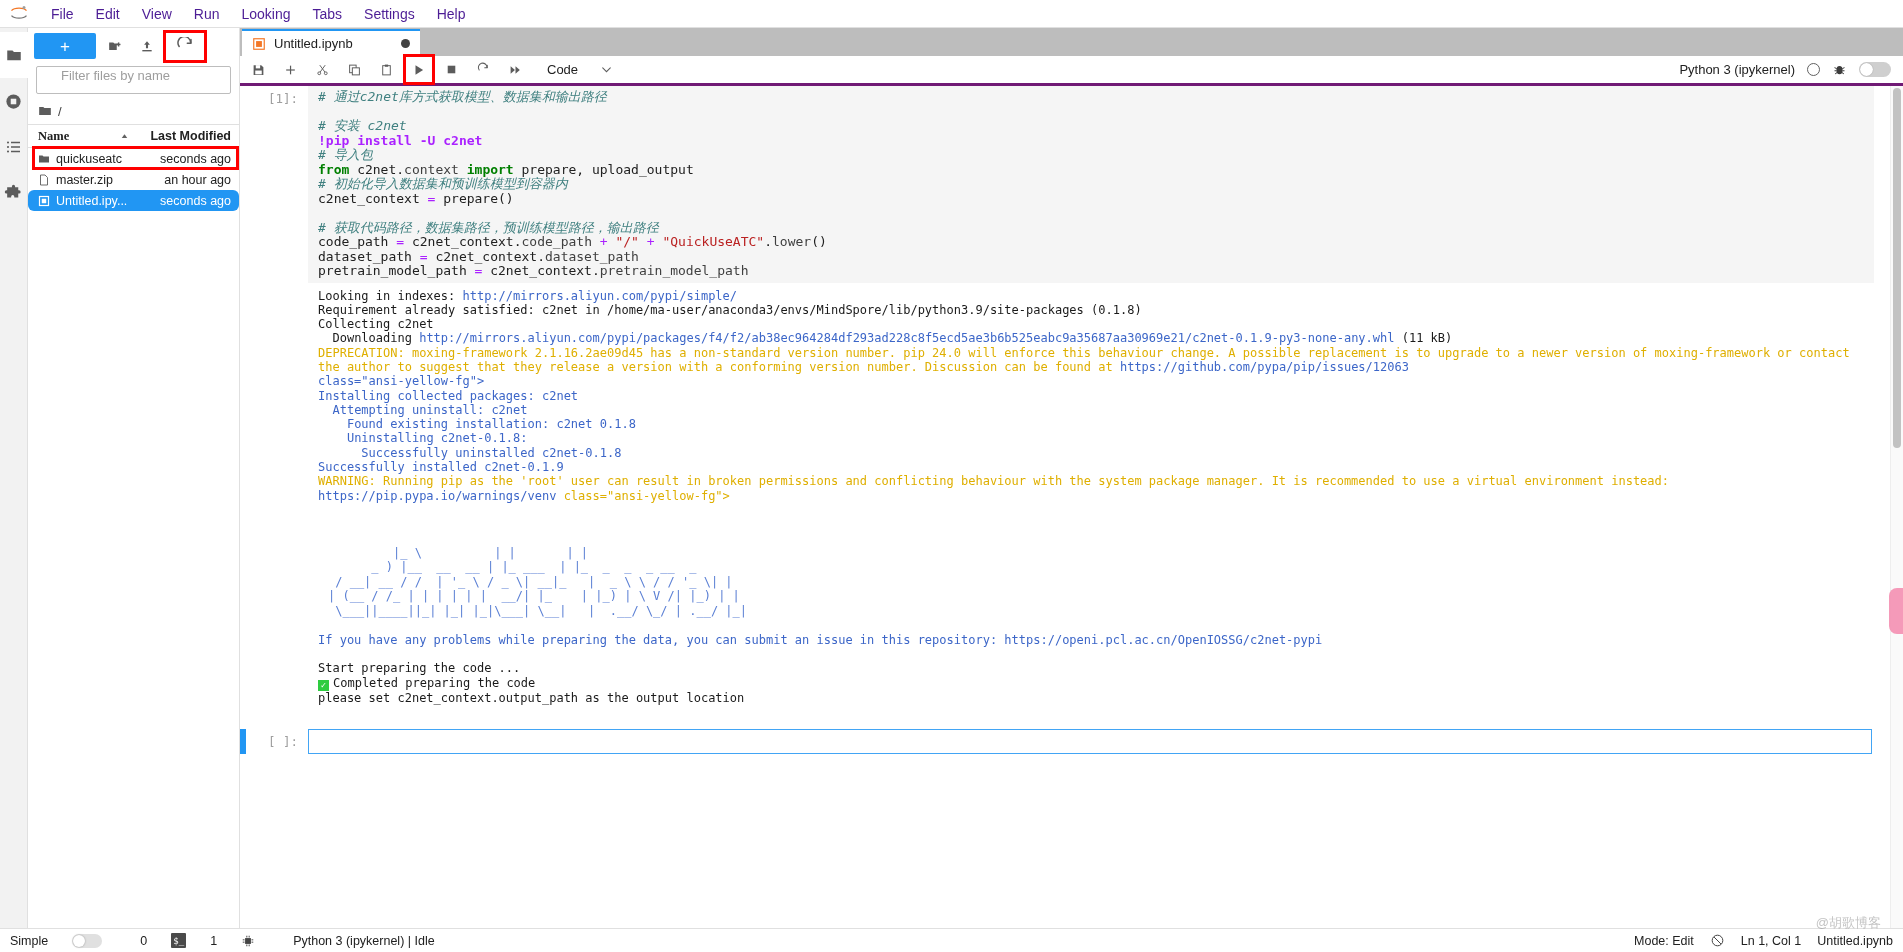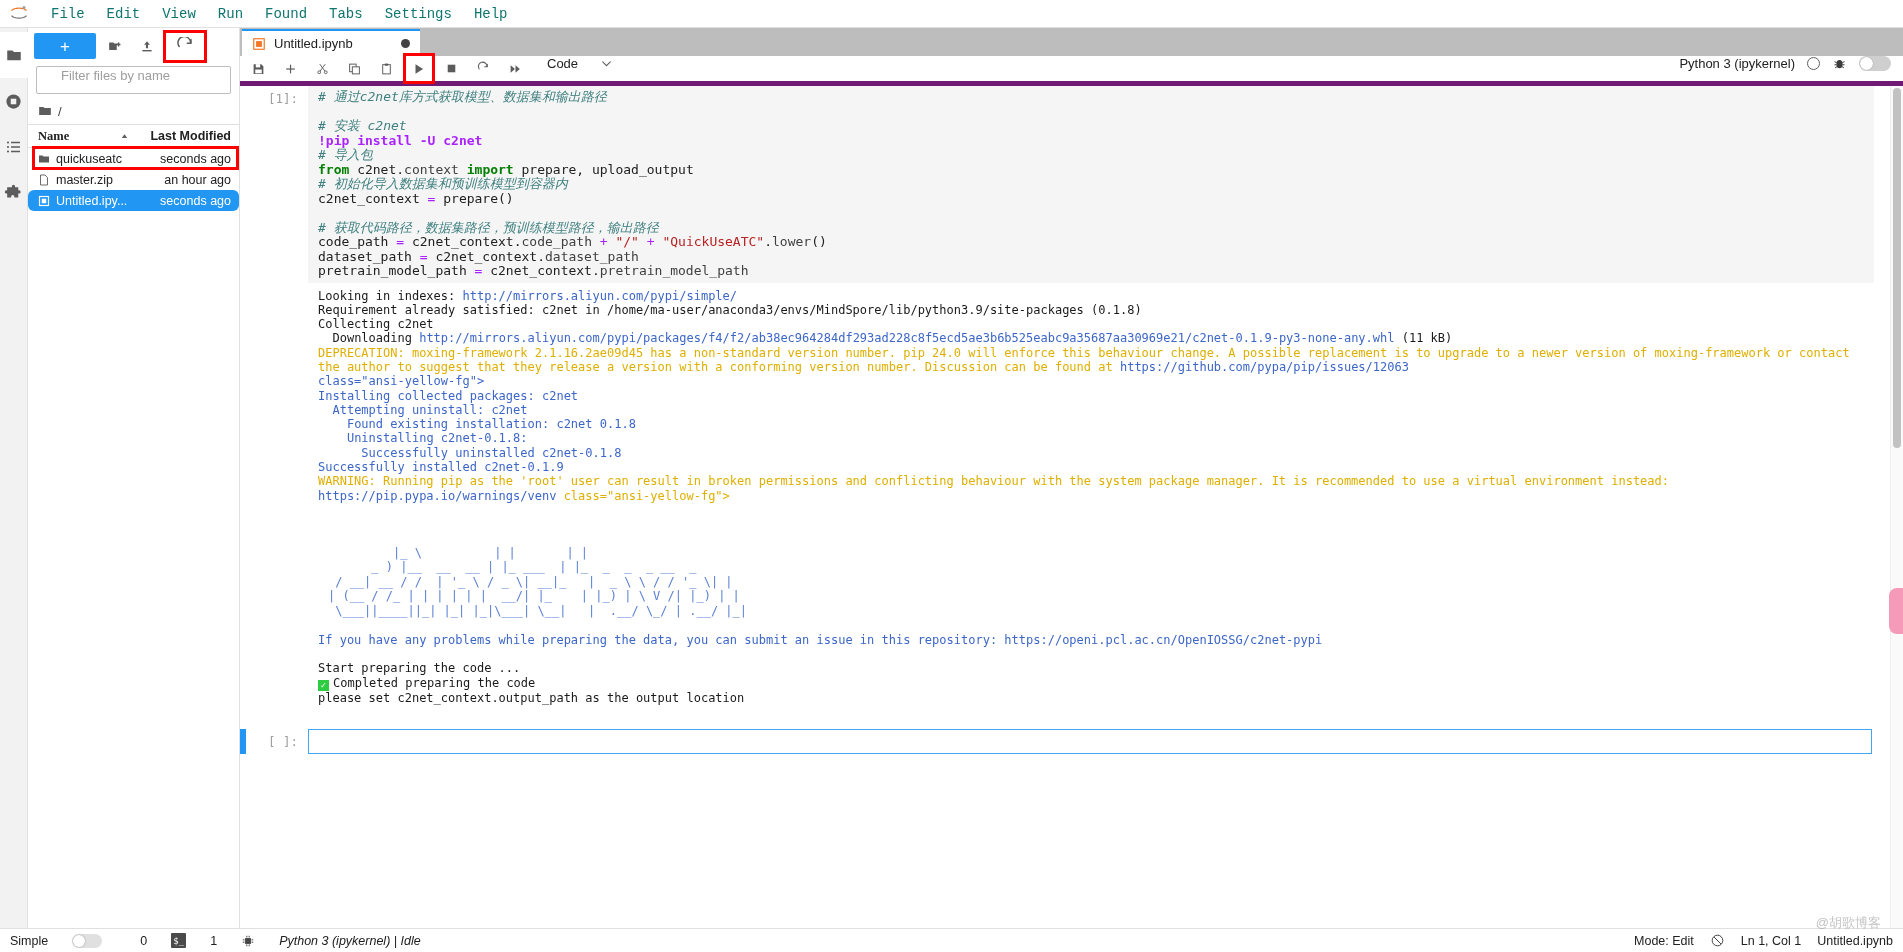--- a/index.html
+++ b/index.html
@@ -24,24 +24,23 @@
     background: #ffffff;
     border-bottom: 1px solid #e0e0e0;
     padding-left: 6px;
   }
   .jp-logo {
     width: 26px; height: 24px;
     display: flex; align-items: center; justify-content: center;
     margin-right: 8px;
   }
   .menu-item {
-    font-size: 14px; color: #0f766e;
+    font-size: 14px; color: #4c1d95;
     padding: 4px 11px; cursor: default;
     white-space: nowrap;
-    font-family: Liberation Mono, monospace;
   }
 
   
   .body-row { flex: 1 1 auto; display: flex; min-height: 0; position: relative; }
 
   
   .rail {
     width: 28px; flex: 0 0 28px;
     background: #f2f2f2;
     border-right: 1px solid #e0e0e0;
@@ -133,22 +132,22 @@
     border-top: 2px solid #2196f3;
     display: flex; align-items: center;
     padding: 0 10px; gap: 8px;
     font-size: 13px; color: #212121;
     cursor: pointer;
   }
   .tab .dot { width: 9px; height: 9px; border-radius: 50%; background: #424242; margin-left: auto; }
 
   .nb-toolbar {
     height: 30px; flex: 0 0 30px;
-    display: flex; align-items: flex-start; gap: 7px;
-    border-bottom: 5px solid #701a75;
+    display: flex; align-items: center; gap: 7px;
+    border-bottom: 3px solid #701a75;
     padding: 0 6px;
     background: #fff;
   }
   .tb-btn {
     width: 25px; height: 25px;
     display: flex; align-items: center; justify-content: center;
     color: #616161; cursor: pointer; background: transparent; border: none;
   }
   .tb-select {
     display: flex; align-items: center; gap: 22px;
@@ -295,21 +294,21 @@
         <path d="M3 14c3.5 4 14.5 4 18 0" stroke="#757575" stroke-width="1.6" fill="none"></path>
         <path d="M3 8c3.5-4 14.5-4 18 0" stroke="#f37726" stroke-width="1.6" fill="none"></path>
         <circle cx="18" cy="4.3" r="1.8" fill="#9e9e9e"></circle>
       </svg>
     </div>
     <div id="menus-host" style="display:flex;">
         <div class="menu-item">File</div>
         <div class="menu-item">Edit</div>
         <div class="menu-item">View</div>
         <div class="menu-item">Run</div>
-        <div class="menu-item">Found</div>
+        <div class="menu-item">Looking</div>
         <div class="menu-item">Tabs</div>
         <div class="menu-item">Settings</div>
         <div class="menu-item">Help</div>
       </div>
   </div>
 
   <div class="body-row">
 
     <div class="rail">
       <div class="rail-icon" style="background:#fff;">
@@ -565,21 +564,21 @@
           <line x1="10" y1="3" x2="10" y2="6"></line>
             <line x1="14" y1="3" x2="14" y2="6"></line>
           <line x1="10" y1="18" x2="10" y2="21"></line>
             <line x1="14" y1="18" x2="14" y2="21"></line>
           <line x1="3" y1="10" x2="6" y2="10"></line>
             <line x1="3" y1="14" x2="6" y2="14"></line>
           <line x1="18" y1="10" x2="21" y2="10"></line>
             <line x1="18" y1="14" x2="21" y2="14"></line>
         </g>
       </svg>
-      <span style="font-style:italic;">Python 3 (ipykernel) | Idle</span>
+      <span style="margin-left:14px;">Python 3 (ipykernel) | Idle</span>
     </div>
     <div class="sb-right">
       <span>Mode: Edit</span>
       <svg width="15" height="15" viewBox="0 0 24 24">
         <circle cx="12" cy="12" r="8.5" stroke="#444" stroke-width="1.6" fill="none"></circle>
         <line x1="6.5" y1="6.5" x2="17.5" y2="17.5" stroke="#444" stroke-width="1.6"></line>
       </svg>
       <span>Ln 1, Col 1</span>
       <span>Untitled.ipynb</span>
     </div>

